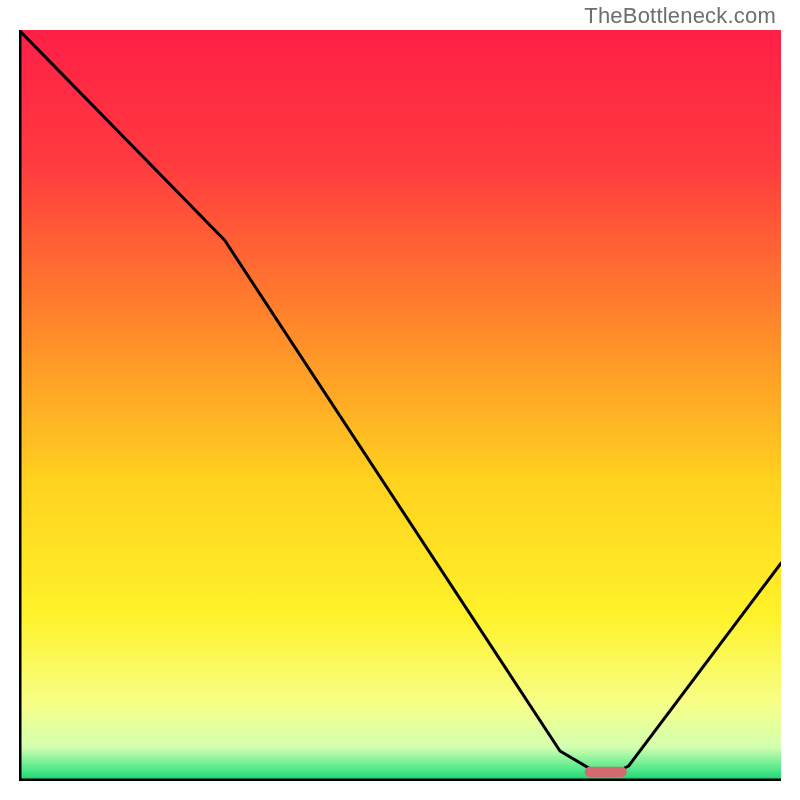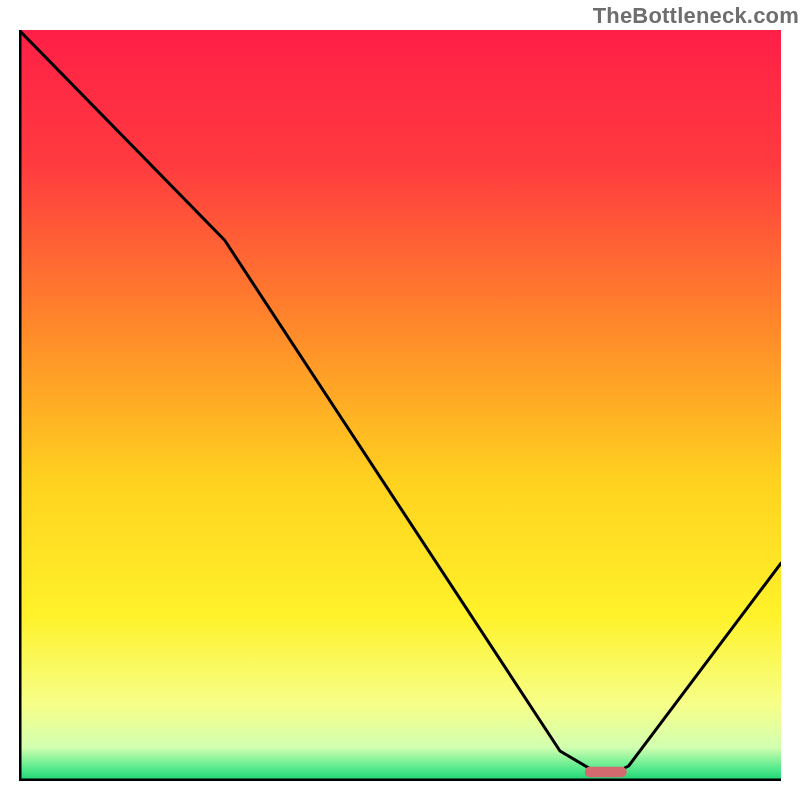--- a/index.html
+++ b/index.html
@@ -7,23 +7,23 @@
     padding: 0;
     width: 800px;
     height: 800px;
     overflow: hidden;
     background: #ffffff;
     font-family: Arial, Helvetica, sans-serif;
   }
   .watermark {
     position: absolute;
     top: 3px;
-    right: 1px;
+    right: 24px;
     font-size: 22px;
-    font-weight: 700;
+    font-weight: 400;
     color: #6e6e6e;
     letter-spacing: 0.2px;
   }
   .plot-area {
     position: absolute;
     left: 19px;
     top: 30px;
     width: 762px;
     height: 751px;
   }

